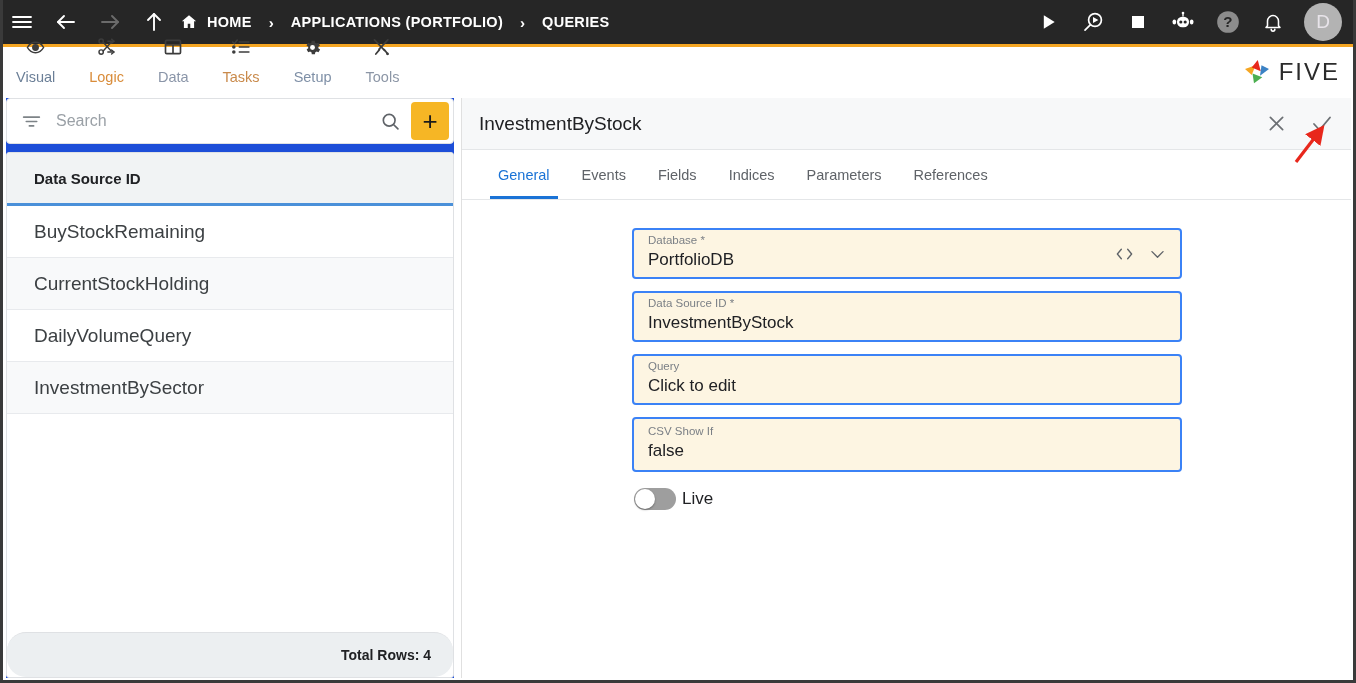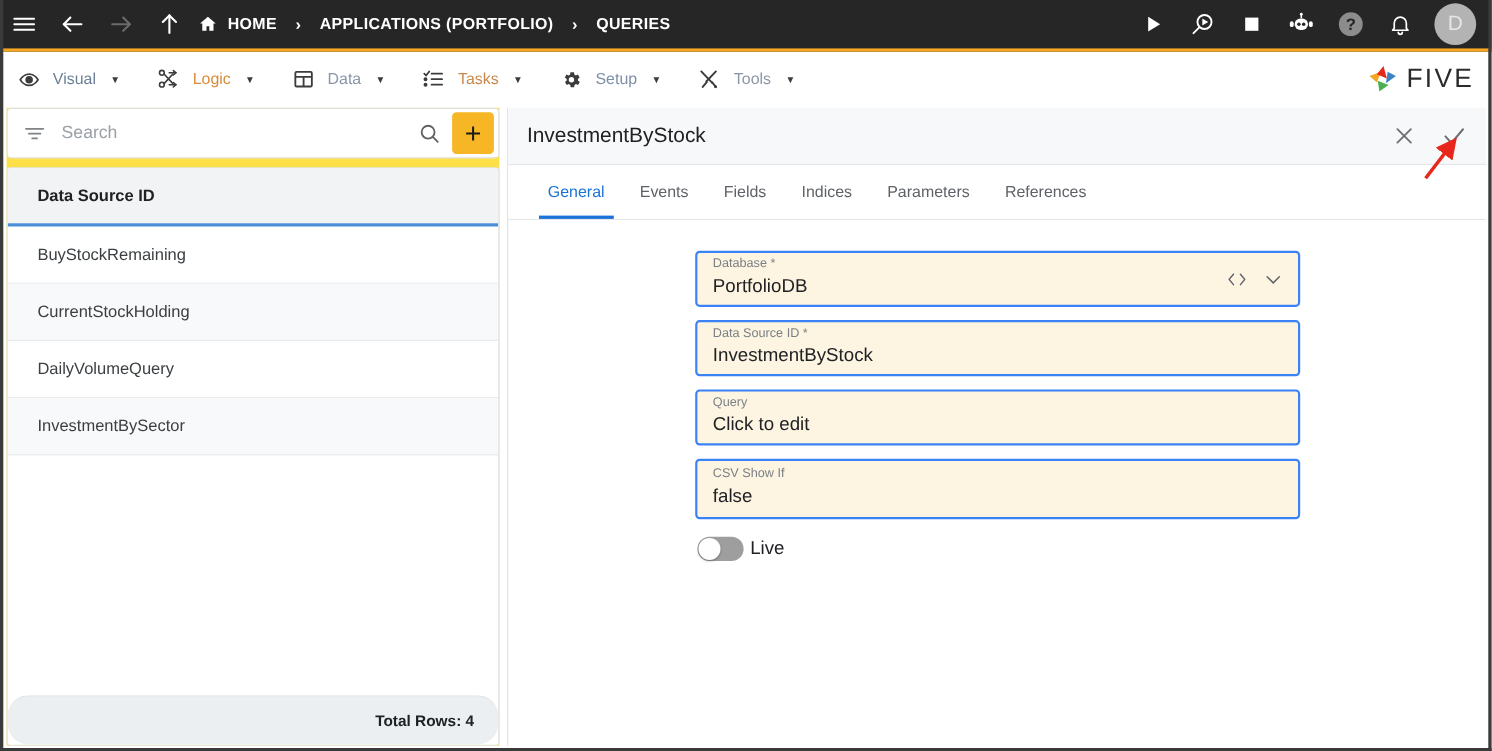--- a/index.html
+++ b/index.html
@@ -51,21 +51,21 @@
   }
 
   
   .menubar {
     position: absolute; left: 0; top: 50px; width: 1356px; height: 44px;
     background: #ffffff; display: flex; align-items: center;
     padding-left: 16px;
   }
   .menu-item {
     display: flex; align-items: center; gap: 12px;
-    margin-right: 34px; cursor: default;
+    margin-right: 34px; cursor: default; flex-direction: column;
   }
   .menu-ico { width: 20px; height: 20px; color: #3c3c3c; display: flex;
               align-items: center; justify-content: center; }
   .menu-label { font-size: 14.5px; }
   .menu-caret { font-size: 9px; color: #3c3c3c; margin-left: 1px; }
   .c-visual  { color: #6b7f97; }
   .c-logic   { color: #d98c3a; }
   .c-data    { color: #8a95a8; }
   .c-tasks   { color: #c98a4b; }
   .c-setup   { color: #7e8fa6; }
@@ -77,21 +77,21 @@
   }
   .five-word {
     font-size: 24px; letter-spacing: 2px; color: #2b2b2b;
     font-weight: 400; font-family: "Liberation Sans", sans-serif;
   }
 
   
   .leftpanel {
     position: absolute; left: 6px; top: 98px;
     width: 448px; height: 580px;
-    background: #fde047;
+    background: #1d4ed8;
     display: flex; flex-direction: column;
   }
   .searchbox {
     height: 46px; border: 1px solid #dfe1e4; border-radius: 4px;
     background: #fff; display: flex; align-items: center;
     padding: 0 4px 0 14px; position: relative;
   }
   .filter-ico { color: #7d8387; display: flex; margin-right: 14px; }
   .search-input {
     flex: 1; border: none; outline: none; font-size: 16px;
@@ -115,21 +115,21 @@
   }
   .grid-head {
     height: 53px; background: #f1f3f4;
     border-bottom: 3px solid #4a90d9;
     display: flex; align-items: center; padding-left: 27px;
     font-size: 15px; font-weight: 700; color: #202124;
   }
   .grid-body { flex: 1; overflow: hidden; }
   .grid-row {
     height: 52px; display: flex; align-items: center;
-    padding-left: 27px; font-size: 15px; color: #3c4043;
+    padding-left: 27px; font-size: 19px; color: #3c4043;
     border-bottom: 1px solid #e8eaed; background: #ffffff;
     cursor: pointer;
   }
   .grid-row.alt { background: #f8f9fa; }
   .grid-foot {
     height: 45px; background: #eceff1; border-top: 1px solid #dfe1e4;
     display: flex; align-items: center; justify-content: flex-end;
     padding-right: 22px; font-size: 14px; font-weight: 700; color: #202124; border-radius: 19px;
   }
 

